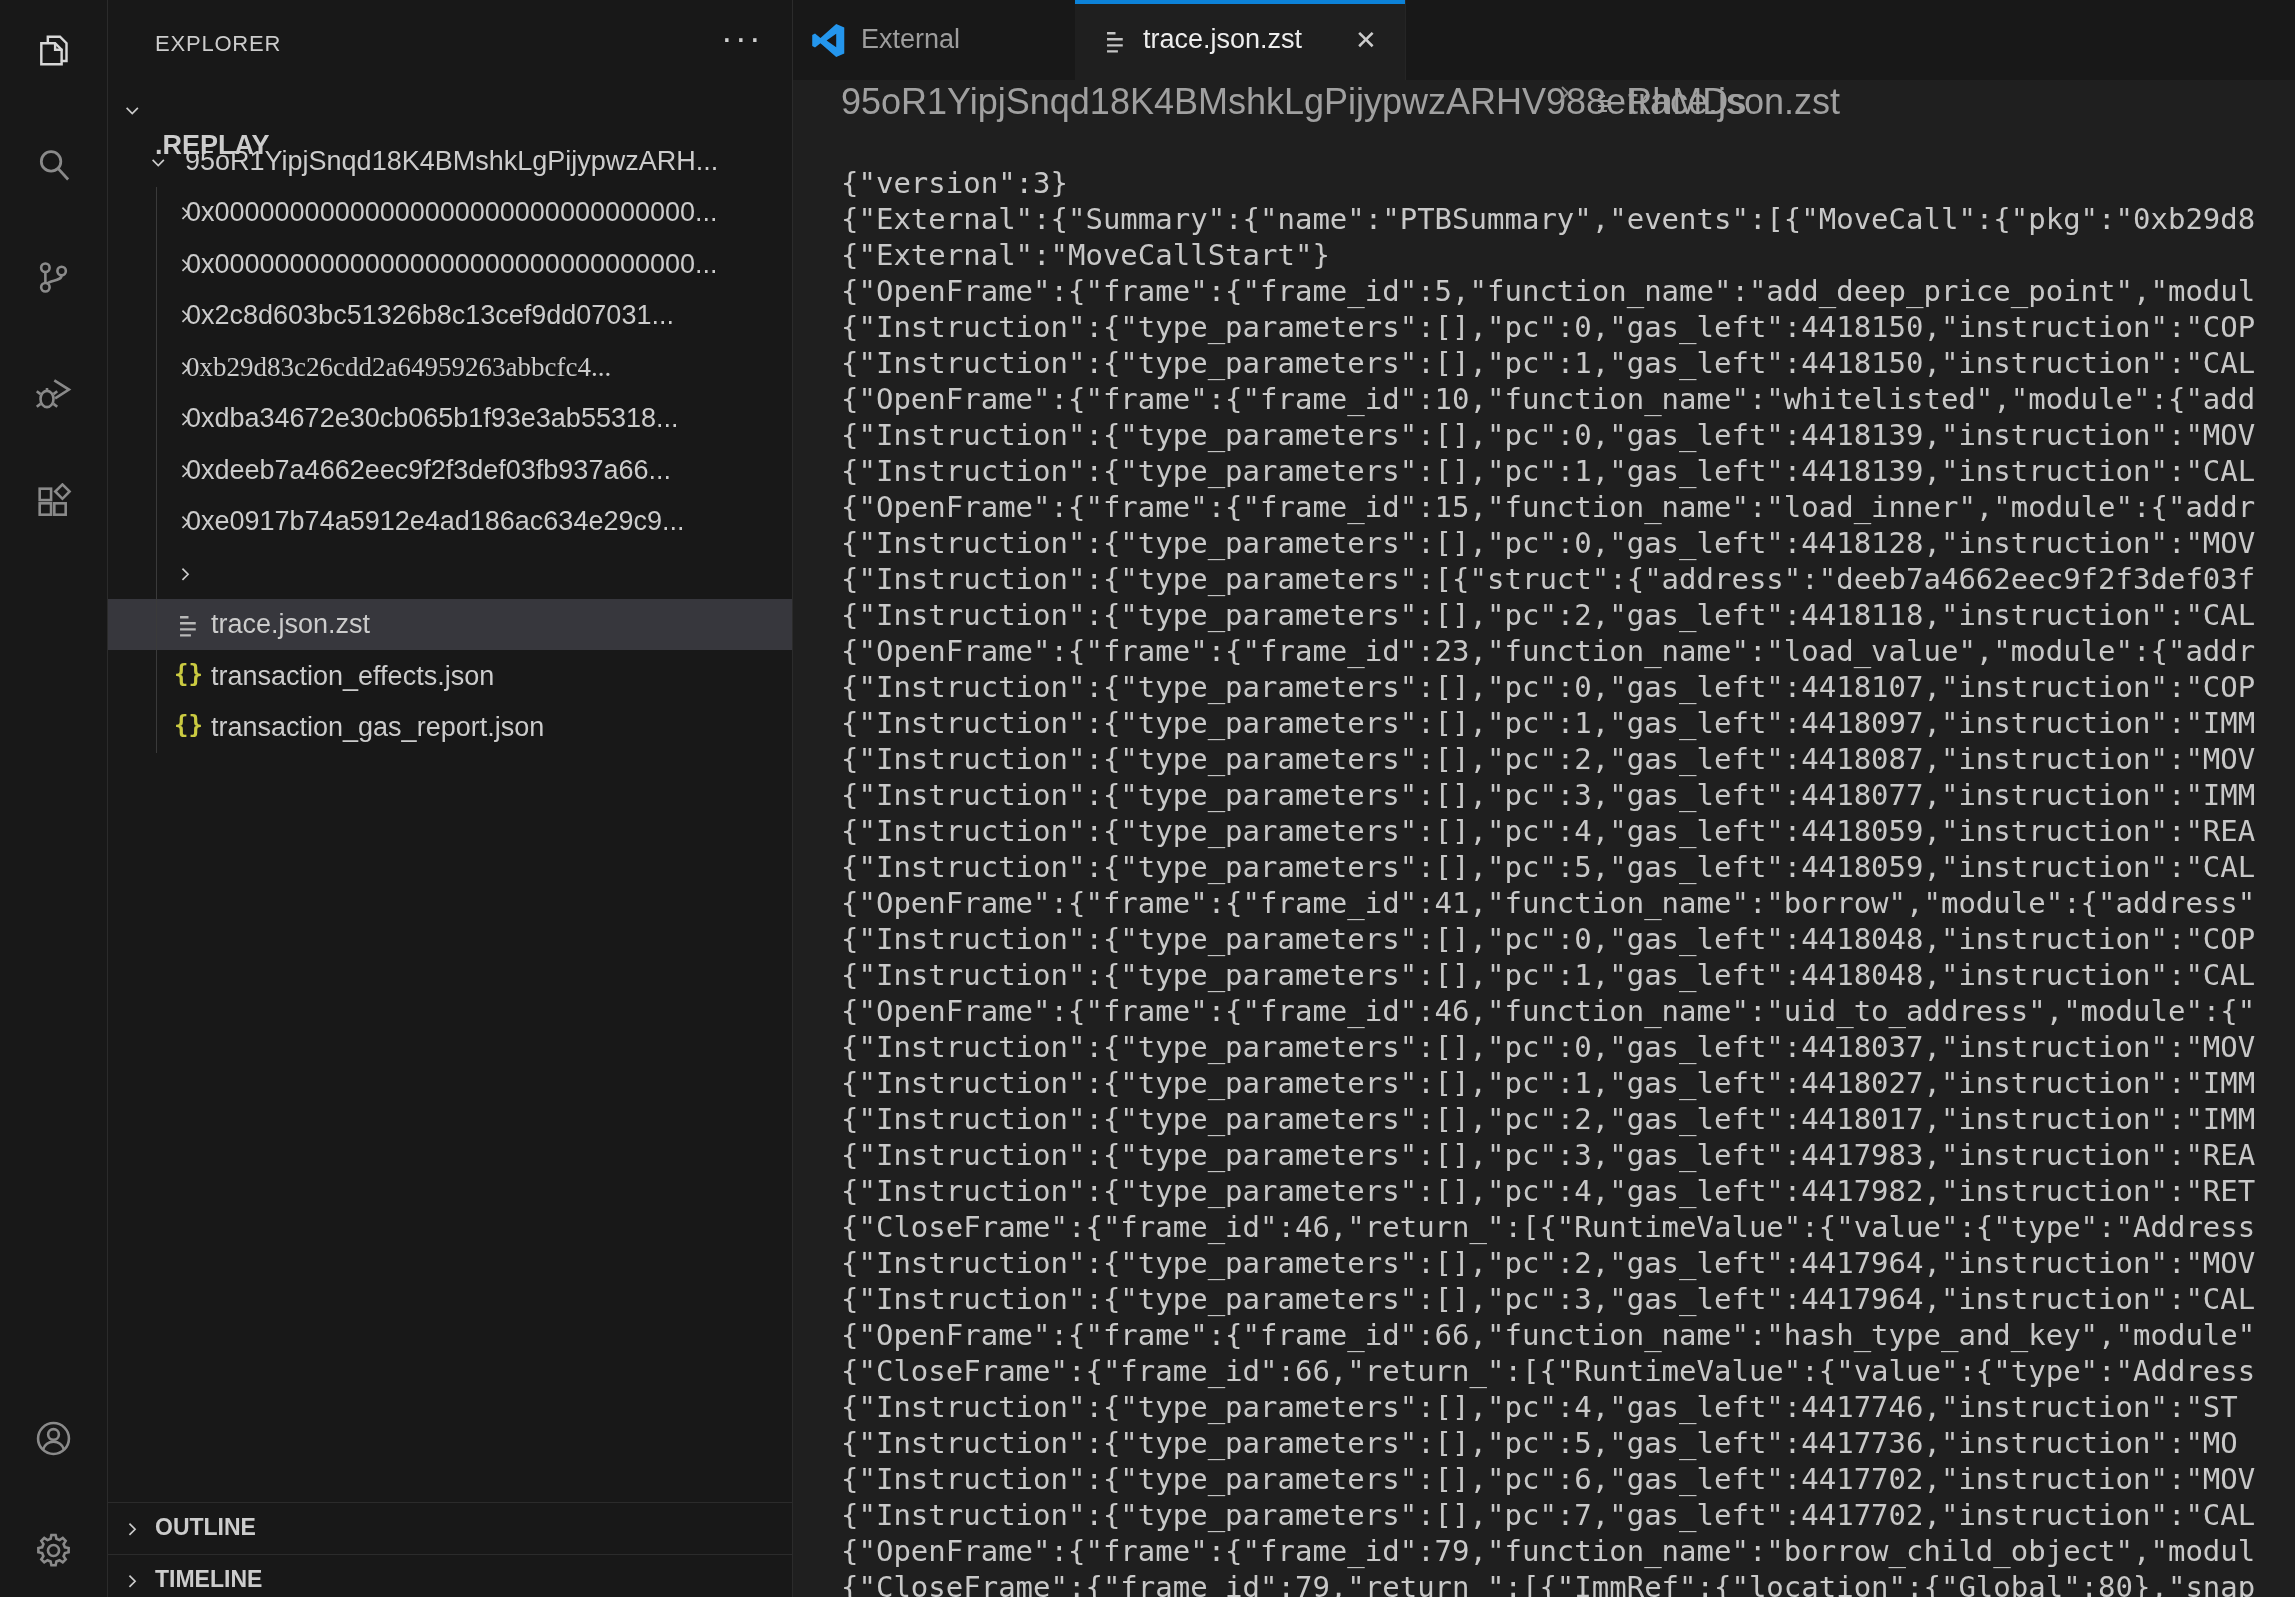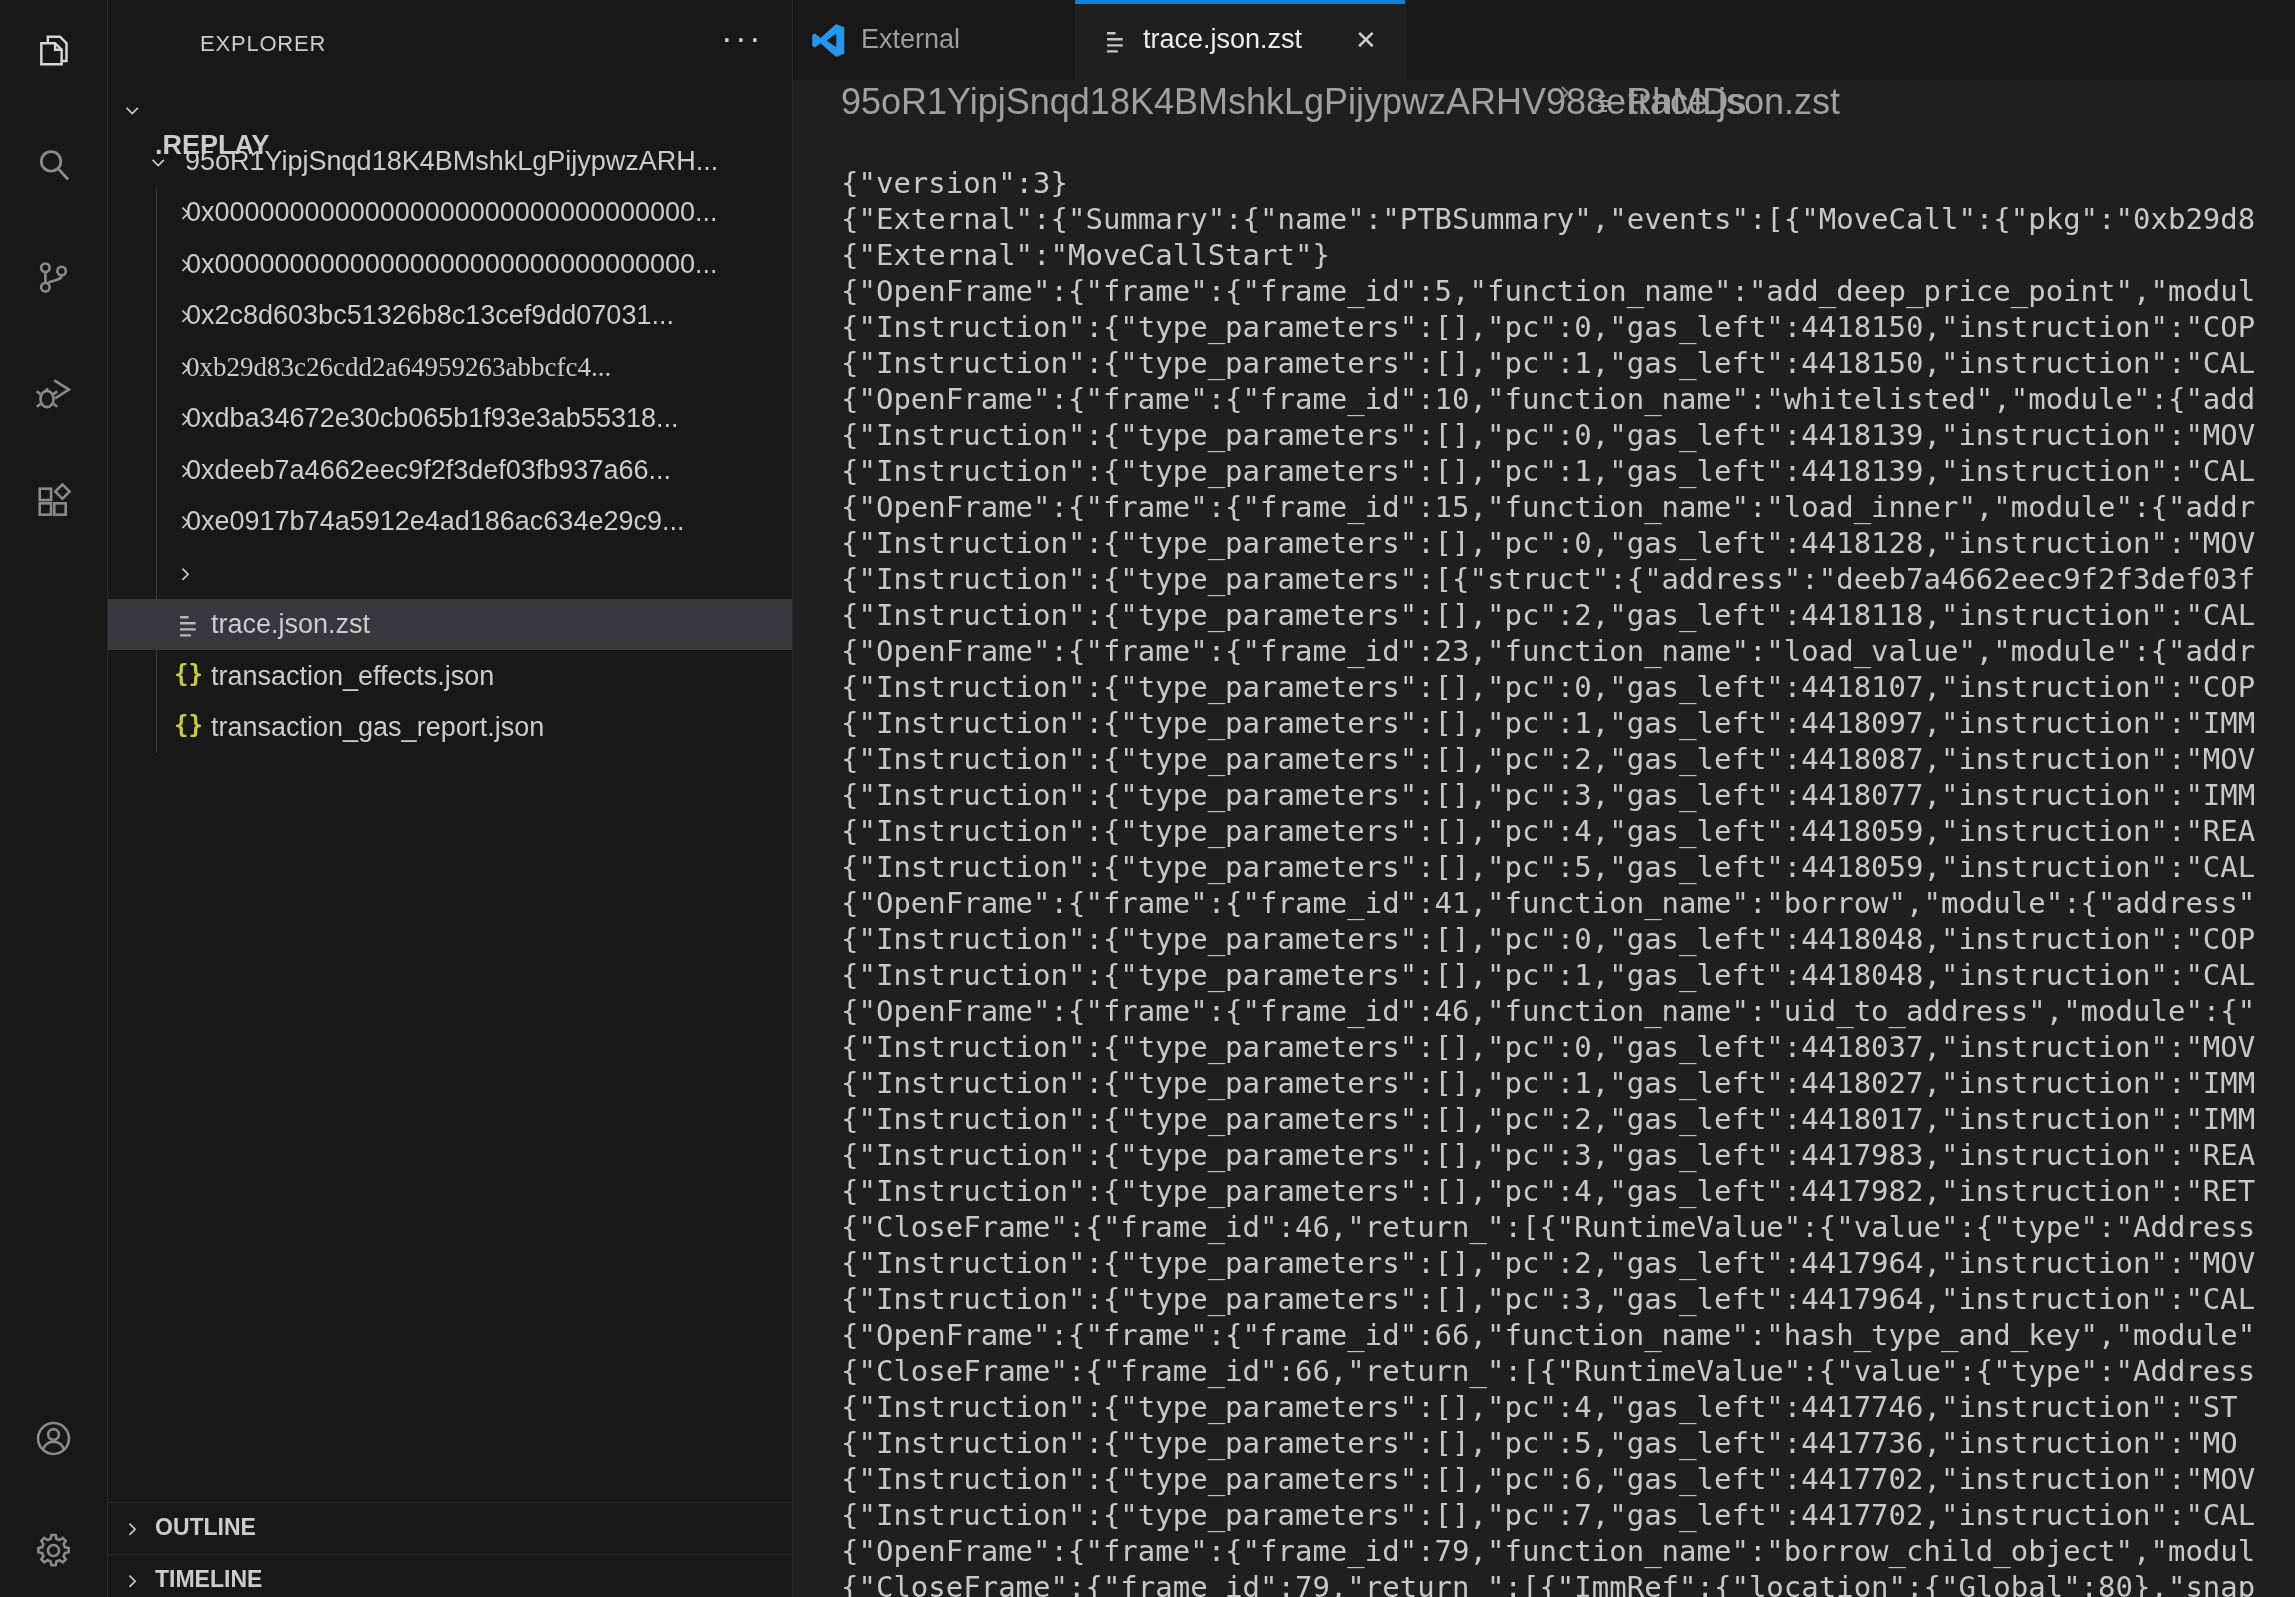--- a/index.html
+++ b/index.html
@@ -12,21 +12,21 @@
 
   
   #activity-bar{left:0;top:0;width:107px;height:1597px;background:#181818;border-right:0.8px solid #2b2b2b;}
   .ab-icon{position:absolute;left:34px;width:39px;height:39px;color:#8a8a8a;}
   .ab-icon svg{width:39px;height:39px;display:block;}
   .ab-icon.active{color:#d7d7d7;}
 
   
   #sidebar{left:108px;top:0;width:684px;height:1597px;background:#181818;border-right:0.8px solid #2b2b2b;}
   #sidebar-header{position:absolute;left:0;top:0;width:100%;height:80px;}
-  #explorer-title{position:absolute;left:47px;top:31px;font-size:22px;letter-spacing:0.8px;color:#cccccc;margin-left:45px;}
+  #explorer-title{position:absolute;left:47px;top:31px;font-size:22px;letter-spacing:0.8px;color:#cccccc;}
   #explorer-more{position:absolute;left:613px;top:17.7px;font-size:35px;color:#d0d0d0;letter-spacing:2.4px;}
 
   .tree-row{position:absolute;left:0;width:684px;height:51px;color:#cccccc;font-size:27px;}
   .tree-row.selected{background:#37373d;}
   .tree-row .twisty{position:absolute;top:14.5px;width:22.5px;height:22.5px;}
   .tree-row .twisty svg{width:22.5px;height:22.5px;display:block;}
   .tree-row .fic{position:absolute;top:11.3px;width:29px;height:29px;}
   .tree-row .fic svg{width:29px;height:29px;display:block;}
   .tree-row .fic.braces{font-family:"DejaVu Sans Mono",monospace;font-weight:700;font-size:24px;color:#cbcb41;top:8.8px;}
   .tree-row .label{position:absolute;top:9.7px;white-space:nowrap;overflow:hidden;max-width:563px;}

